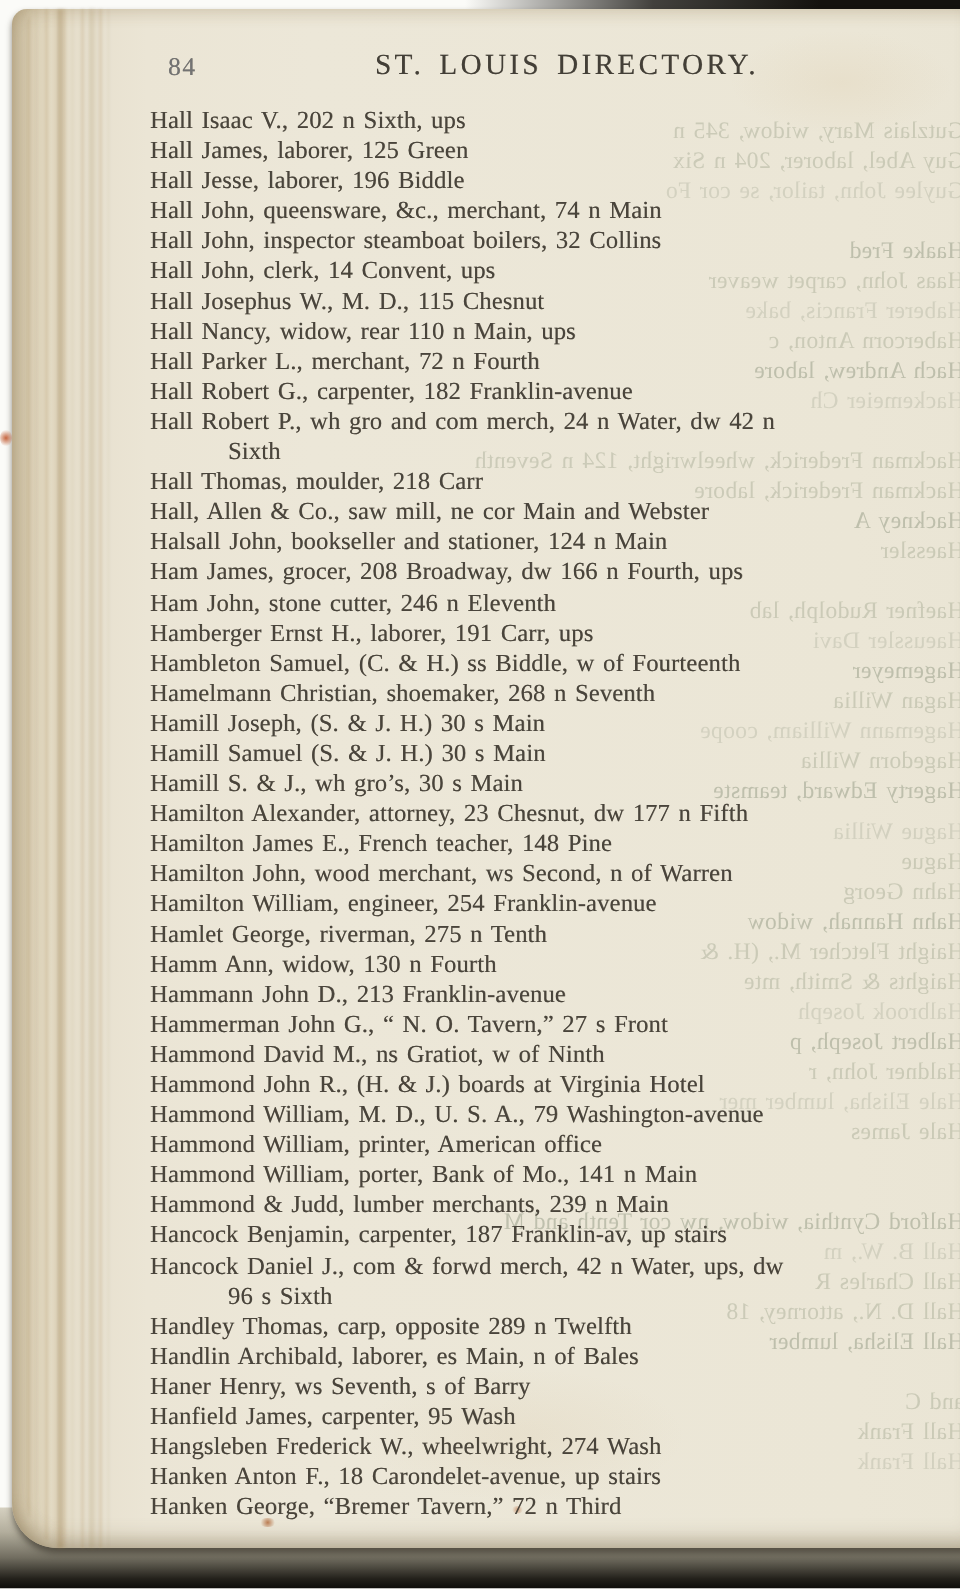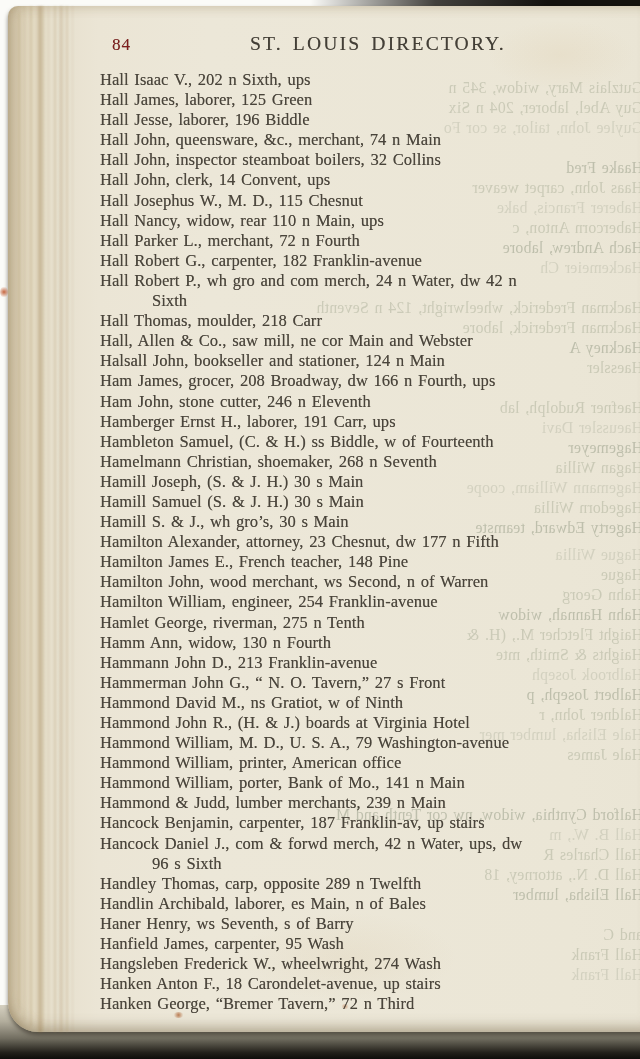--- a/index.html
+++ b/index.html
@@ -49,21 +49,21 @@
   .speck{position:absolute;border-radius:50%;}
   .speck1{left:0;top:286px;width:8px;height:12px;
     background:radial-gradient(circle,rgba(192,85,43,.9),rgba(192,85,43,0) 75%);filter:blur(.4px);}
   .speck2{left:173px;top:1012px;width:11px;height:6px;
     background:radial-gradient(circle,rgba(170,90,40,.75),rgba(170,90,40,0) 75%);filter:blur(.4px);}
   .speck3{left:341px;top:1004px;width:8px;height:5px;
     background:radial-gradient(circle,rgba(180,100,50,.55),rgba(180,100,50,0) 75%);}
   
   .page-number{
     position:absolute;left:112px;top:35px;font-size:17px;letter-spacing:1px;
-    color:#7f1d1d;text-shadow:.2px .3px .3px rgba(70,62,50,.5);
+    color:#737373;text-shadow:.2px .3px .3px rgba(70,62,50,.5);
   }
   .page-title{
     position:absolute;left:250px;top:33px;font-size:19.5px;letter-spacing:2.2px;
     word-spacing:3px;color:#433f37;text-shadow:.2px .3px .3px rgba(70,62,50,.5);
   }
   
   .entries{position:absolute;left:100px;top:70px;width:545px;}
   .entry-line{
     white-space:nowrap;height:20.1px;line-height:20.2px;font-size:16.4px;
     color:#49443b;letter-spacing:.1px;word-spacing:1.5px;

